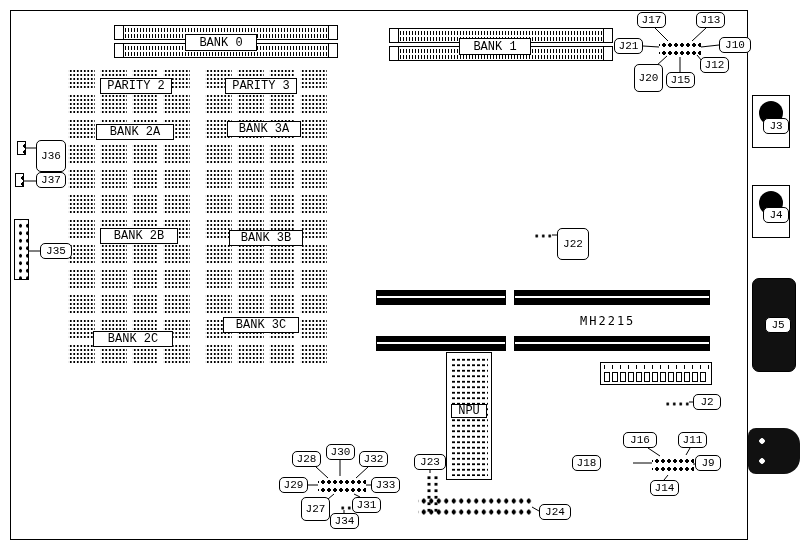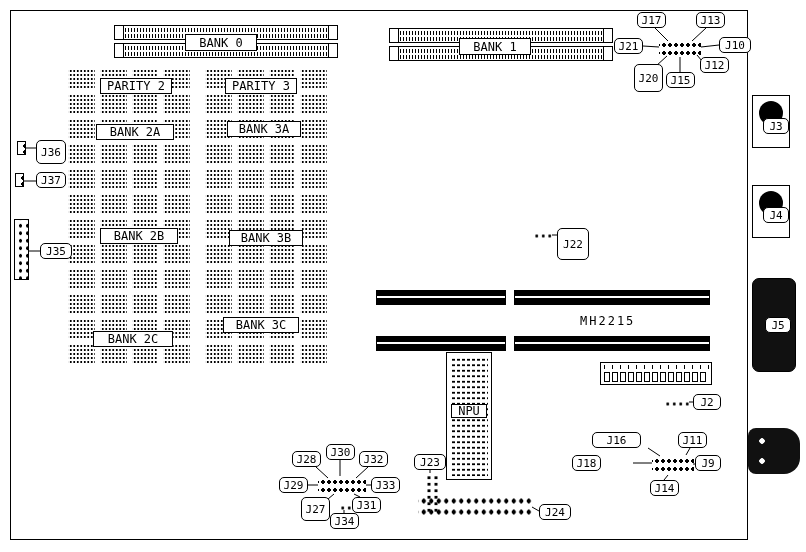--- a/index.html
+++ b/index.html
@@ -2,21 +2,21 @@
 <html><head>
 <meta charset="utf-8">
 <style>
   * { margin:0; padding:0; box-sizing:border-box; }
   html,body { background:#fff; }
   body { font-family:"DejaVu Sans Mono","Liberation Mono",monospace; }
   .canvas { position:relative; width:806px; height:552px; background:#fff; overflow:hidden; }
   .board-outline { position:absolute; left:10px; top:10px; width:738px; height:530px; border:1px solid #000; }
 
   .lbl { position:absolute; background:#fff; border:1px solid #000; font-size:12px;
-         display:flex; align-items:center; justify-content:center; white-space:nowrap; z-index:6; }
+         display:flex; align-items:center; justify-content:center; white-space:nowrap; z-index:6;font-family:Liberation Mono, monospace; }
   .jlbl { border-radius:5px; font-size:11px; }
 
   .simm { position:absolute; height:15px; border:1px solid #000; background:
       repeating-linear-gradient(90deg,#000 0 1px,transparent 1px 3px) 0 2px / 100% 4px no-repeat,
       repeating-linear-gradient(90deg,#000 0 1px,transparent 1px 3px) 0 8px / 100% 4px no-repeat,#fff; }
   .simm::before,.simm::after { content:""; position:absolute; top:-1px; bottom:-1px; width:8px;
       background:#fff; border:1px solid #000; }
   .simm::before { left:-2px; } .simm::after { right:-2px; }
 
   .chip-grid { position:absolute; display:grid; grid-template-columns:repeat(4,1fr);
@@ -175,21 +175,21 @@
   <div class="lbl" style="left:100px;top:78px;width:72px;height:16px">PARITY 2</div>
   <div class="lbl" style="left:225px;top:78px;width:72px;height:16px">PARITY 3</div>
   <div class="lbl" style="left:96px;top:124px;width:78px;height:16px">BANK 2A</div>
   <div class="lbl" style="left:227px;top:121px;width:74px;height:16px">BANK 3A</div>
   <div class="lbl" style="left:100px;top:228px;width:78px;height:16px">BANK 2B</div>
   <div class="lbl" style="left:229px;top:230px;width:74px;height:16px">BANK 3B</div>
   <div class="lbl" style="left:93px;top:331px;width:80px;height:16px">BANK 2C</div>
   <div class="lbl" style="left:223px;top:317px;width:76px;height:16px">BANK 3C</div>
 
   <div class="pins pins-boxed" style="left:17px;top:141px;width:9px;height:14px;background-size:9px 6px;background-position:2px 1px"></div>
-  <div class="lbl jlbl" style="left:36px;top:140px;width:30px;height:24px">J36</div>
+  <div class="lbl jlbl" style="left:36px;top:140px;width:30px;height:32px">J36</div>
 
   <div class="pins pins-boxed" style="left:15px;top:173px;width:9px;height:14px;background-size:9px 6px;background-position:2px 1px"></div>
   <div class="lbl jlbl" style="left:36px;top:172px;width:30px;height:16px">J37</div>
 
   <div class="pins pins-boxed pins-2col" style="left:14px;top:219px;width:15px;height:61px"></div>
   <div class="lbl jlbl" style="left:40px;top:243px;width:32px;height:16px">J35</div>
 
   <div class="pins" style="left:659px;top:39px;width:42px;height:18px"></div>
   <div class="lbl jlbl" style="left:637px;top:12px;width:29px;height:16px">J17</div>
   <div class="lbl jlbl" style="left:696px;top:12px;width:29px;height:16px">J13</div>
@@ -244,21 +244,21 @@
   <div class="lbl jlbl" style="left:352px;top:497px;width:29px;height:16px">J31</div>
   <div class="lbl jlbl" style="left:330px;top:513px;width:29px;height:16px">J34</div>
 
   <div class="lbl jlbl" style="left:414px;top:454px;width:32px;height:16px">J23</div>
   <div class="pins pins-vstrip" style="left:424px;top:473px;width:14px;height:39px"></div>
 
   <div class="pins pins-big" style="left:418px;top:493px;width:114px;height:24px"></div>
   <div class="lbl jlbl" style="left:539px;top:504px;width:32px;height:16px">J24</div>
 
   <div class="pins" style="left:652px;top:455px;width:42px;height:20px"></div>
-  <div class="lbl jlbl" style="left:592px;top:432px;width:49px;height:16px">J16</div>
+  <div class="lbl jlbl" style="left:623px;top:432px;width:34px;height:16px">J16</div>
   <div class="lbl jlbl" style="left:678px;top:432px;width:29px;height:16px">J11</div>
   <div class="lbl jlbl" style="left:572px;top:455px;width:29px;height:16px">J18</div>
   <div class="lbl jlbl" style="left:695px;top:455px;width:26px;height:16px">J9</div>
   <div class="lbl jlbl" style="left:650px;top:480px;width:29px;height:16px">J14</div>
 
   <div class="din" style="left:752px;top:95px;width:38px;height:53px">
     <div class="din-hole" style="left:6px;top:5px;width:24px;height:24px"></div>
   </div>
   <div class="lbl jlbl" style="left:763px;top:118px;width:26px;height:16px">J3</div>
 

